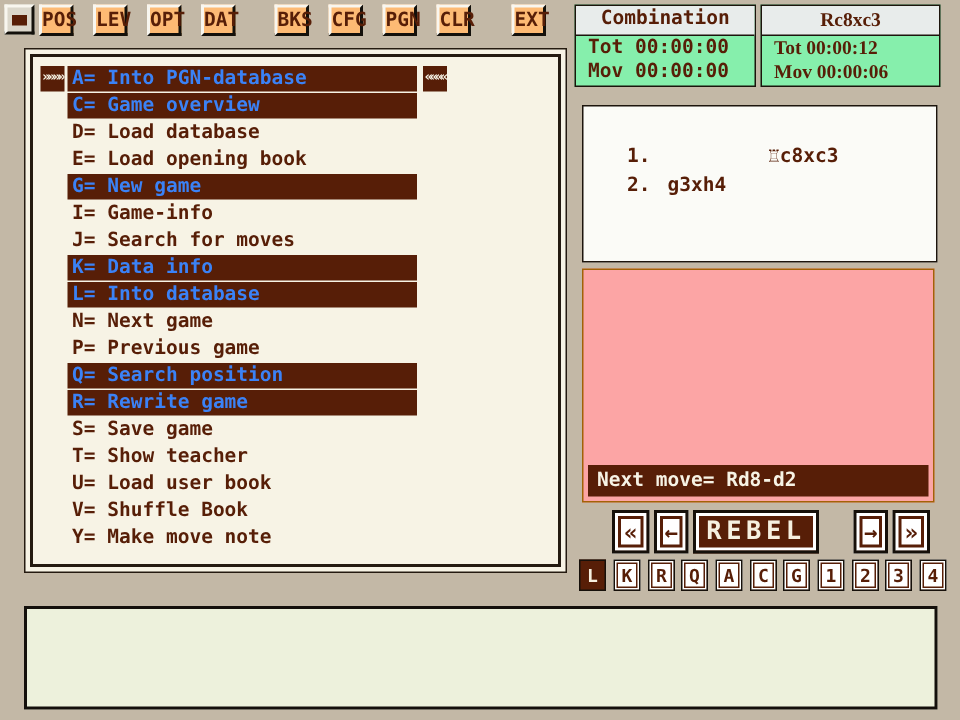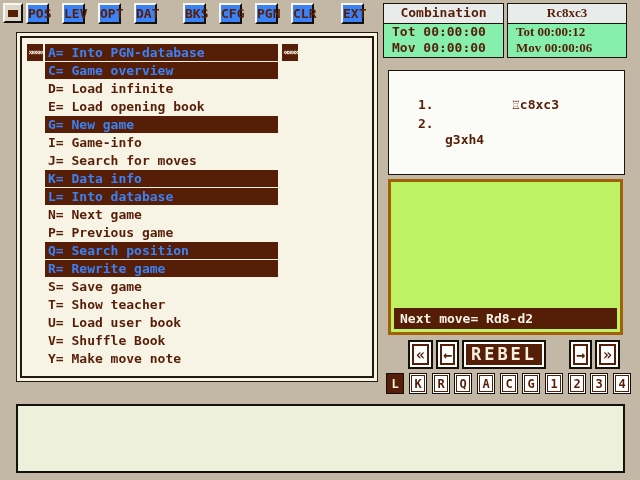--- a/index.html
+++ b/index.html
@@ -14,21 +14,21 @@
   .min-btn {
     position:absolute; left:3px; top:3px; width:20px; height:20px;
     background:#dbd7cb; padding:0; cursor:default;
     border-top:2px solid #f8f6ef; border-left:2px solid #f8f6ef;
     border-right:2px solid #13100b; border-bottom:2px solid #13100b;
     display:flex; align-items:center; justify-content:center;
   }
   .min-glyph { width:10px; height:7px; background:#571e07; }
   .mb {
     position:absolute; top:3px; width:23px; height:21px;
-    background:#3b82f6; color:#571e07;
+    background:#fdba74; color:#571e07;
     font-family:inherit; font-weight:bold; font-size:13px; line-height:15px;
     padding:0; text-align:center; cursor:default;
     border-top:2px solid #f8f6ef; border-left:2px solid #f8f6ef;
     border-right:2px solid #13100b; border-bottom:2px solid #13100b;
   }
   .mb1{left:26px}.mb2{left:62px}.mb3{left:98px}.mb4{left:134px}
   .mb5{left:183px}.mb6{left:219px}.mb7{left:255px}.mb8{left:291px}
   .mb9{left:341px}
   
   .menu-panel {
@@ -67,25 +67,25 @@
   .clock-row:first-of-type { margin-top:1px; }
   
   .level-panel {
     position:absolute; left:388px; top:70px; width:237px; height:105px;
     box-sizing:border-box; background:#fbfbf7; border:1px solid #1c140c;
     color:#571e07; font-size:13px;
   }
   .level-head { height:19px; line-height:18px; padding-left:9px; border-bottom:1px solid #1c140c; }
   .moves { padding-top:24px; }
   .move-row { display:flex; height:19px; line-height:19px; padding-left:29px; white-space:pre; }
-  .mnum { width:27px; } .mw { width:67px;margin-top:16px; }
+  .mnum { width:27px; } .mw { width:67px; }
   
   .analysis-panel {
     position:absolute; left:388px; top:179px; width:235px; height:156px;
-    box-sizing:border-box; background:#bef264; border:3px solid #a16207;
+    box-sizing:border-box; background:#fca5a5; border:1px solid #a16207;
   }
   .nextmove-bar {
     position:absolute; left:3px; right:3px; bottom:3px; height:21px;
     background:#571e07; color:#f7f3e5; line-height:21px;
     padding-left:6px; font-size:13px; white-space:pre;
   }
   
   .nav-btn {
     position:absolute; top:340px; height:29px; box-sizing:border-box;
     background:#fff; border:2px solid #16100a; cursor:default;
@@ -140,21 +140,21 @@
     <div class="menu-inner">
       <div class="mrow">
         <span class="marker marker-l">»»»»</span>
         <span class="mbar">A= Into PGN-database</span>
         <span class="marker marker-r">««««</span>
       </div>
       <div class="mrow">
           <span class="mbar">C= Game overview</span>
         </div>
       <div class="mrow">
-          <span class="mplain">D= Load infinite</span>
+          <span class="mplain">D= Load database</span>
         </div>
       <div class="mrow">
           <span class="mplain">E= Load opening book</span>
         </div>
       <div class="mrow">
           <span class="mbar">G= New game</span>
         </div>
       <div class="mrow">
           <span class="mplain">I= Game-info</span>
         </div>

